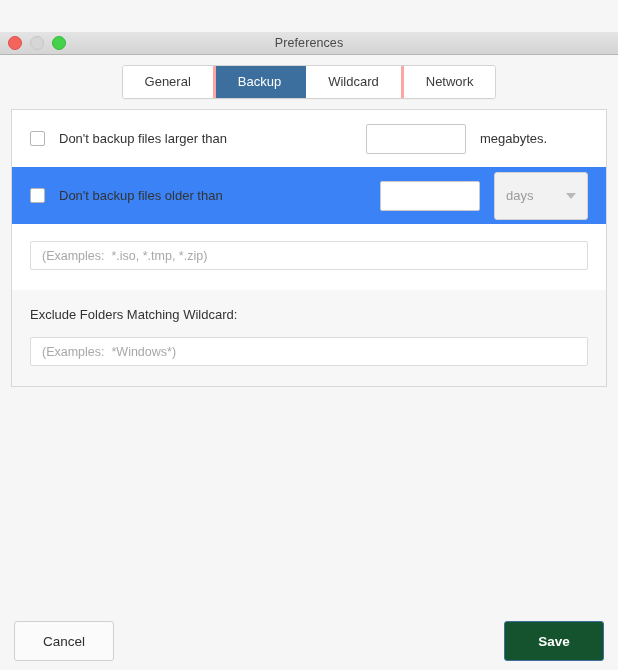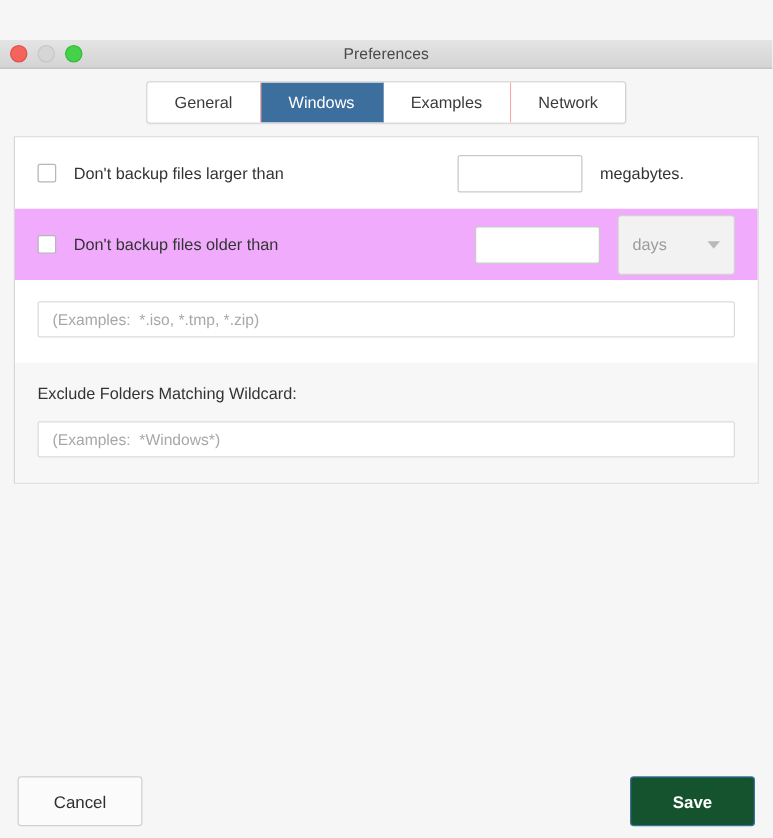--- a/index.html
+++ b/index.html
@@ -65,21 +65,21 @@
     background: #ffffff;
     box-shadow: 0 1px 1px rgba(0,0,0,0.03);
   }
   .tab {
     padding: 0 22px;
     height: 32px;
     line-height: 32px;
     font-size: 13px;
     color: #3b3b3b;
     background: #ffffff;
-    border-right: 1px solid #fca5a5;
+    border-right: 3px solid #fca5a5;
     cursor: pointer;
     white-space: nowrap;
   }
   .tab:last-child { border-right: none; }
   .tab.active {
     background: #3c6e9e;
     color: #ffffff;
     border-right-color: #3c6e9e;
   }
 
@@ -91,21 +91,21 @@
     box-sizing: border-box;
   }
   .row {
     display: flex;
     align-items: center;
     padding: 0 18px;
     height: 57px;
     box-sizing: border-box;
   }
   .row.white { background: #ffffff; align-items: center; }
-  .row.gray  { background: #f0abfc; }
+  .row.gray  { background: #3b82f6; }
 
   .cb-label {
     display: flex;
     align-items: center;
     flex: 1;
     cursor: pointer;
   }
   .checkbox {
     width: 15px;
     height: 15px;
@@ -234,22 +234,22 @@
     <span class="light close"></span>
     <span class="light min"></span>
     <span class="light zoom"></span>
   </div>
   <div class="window-title">Preferences</div>
 </div>
 
 <div class="tabbar-wrap">
   <div class="tabs">
     <div class="tab">General</div>
-    <div class="tab active">Windows</div>
-    <div class="tab">Examples</div>
+    <div class="tab active">Backup</div>
+    <div class="tab">Wildcard</div>
     <div class="tab">Network</div>
   </div>
 </div>
 
 <div class="panel">
 
   <div class="row white">
     <label class="cb-label">
       <span class="checkbox"></span>
       <span class="cb-text">Don't backup files larger than</span>

